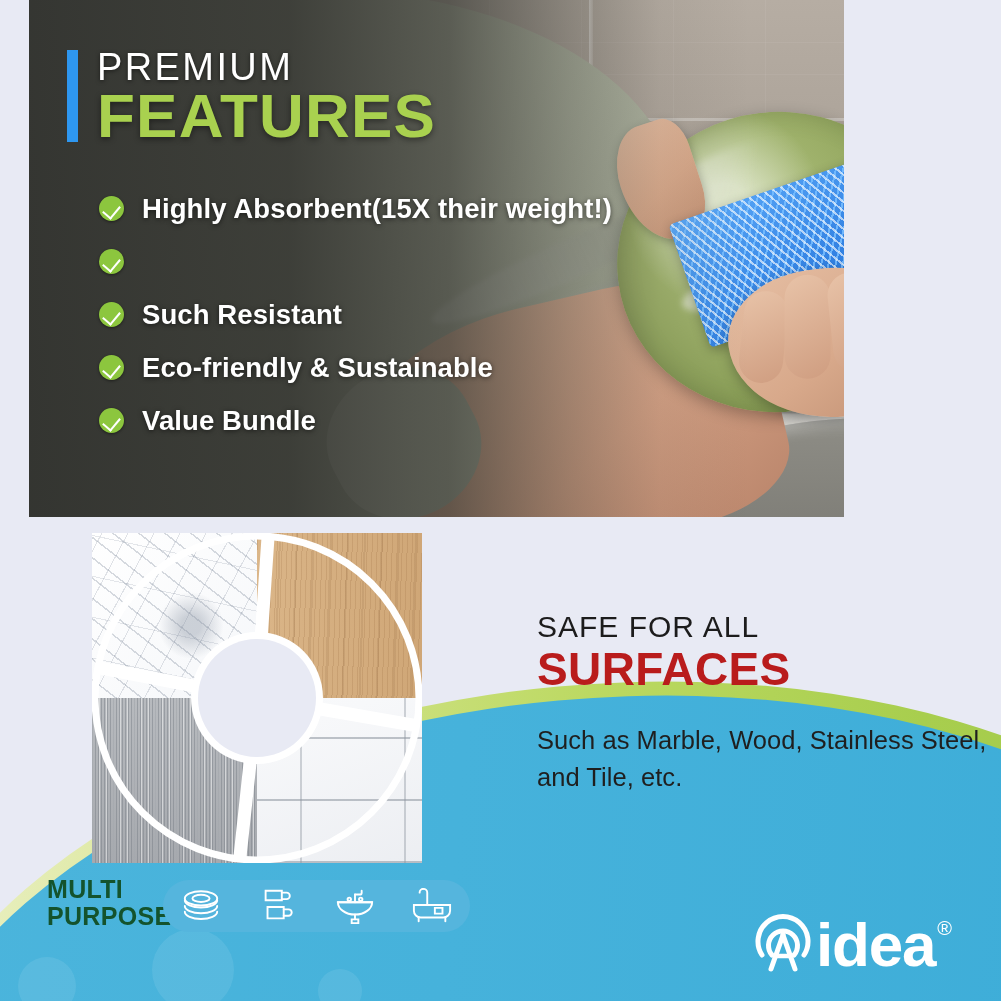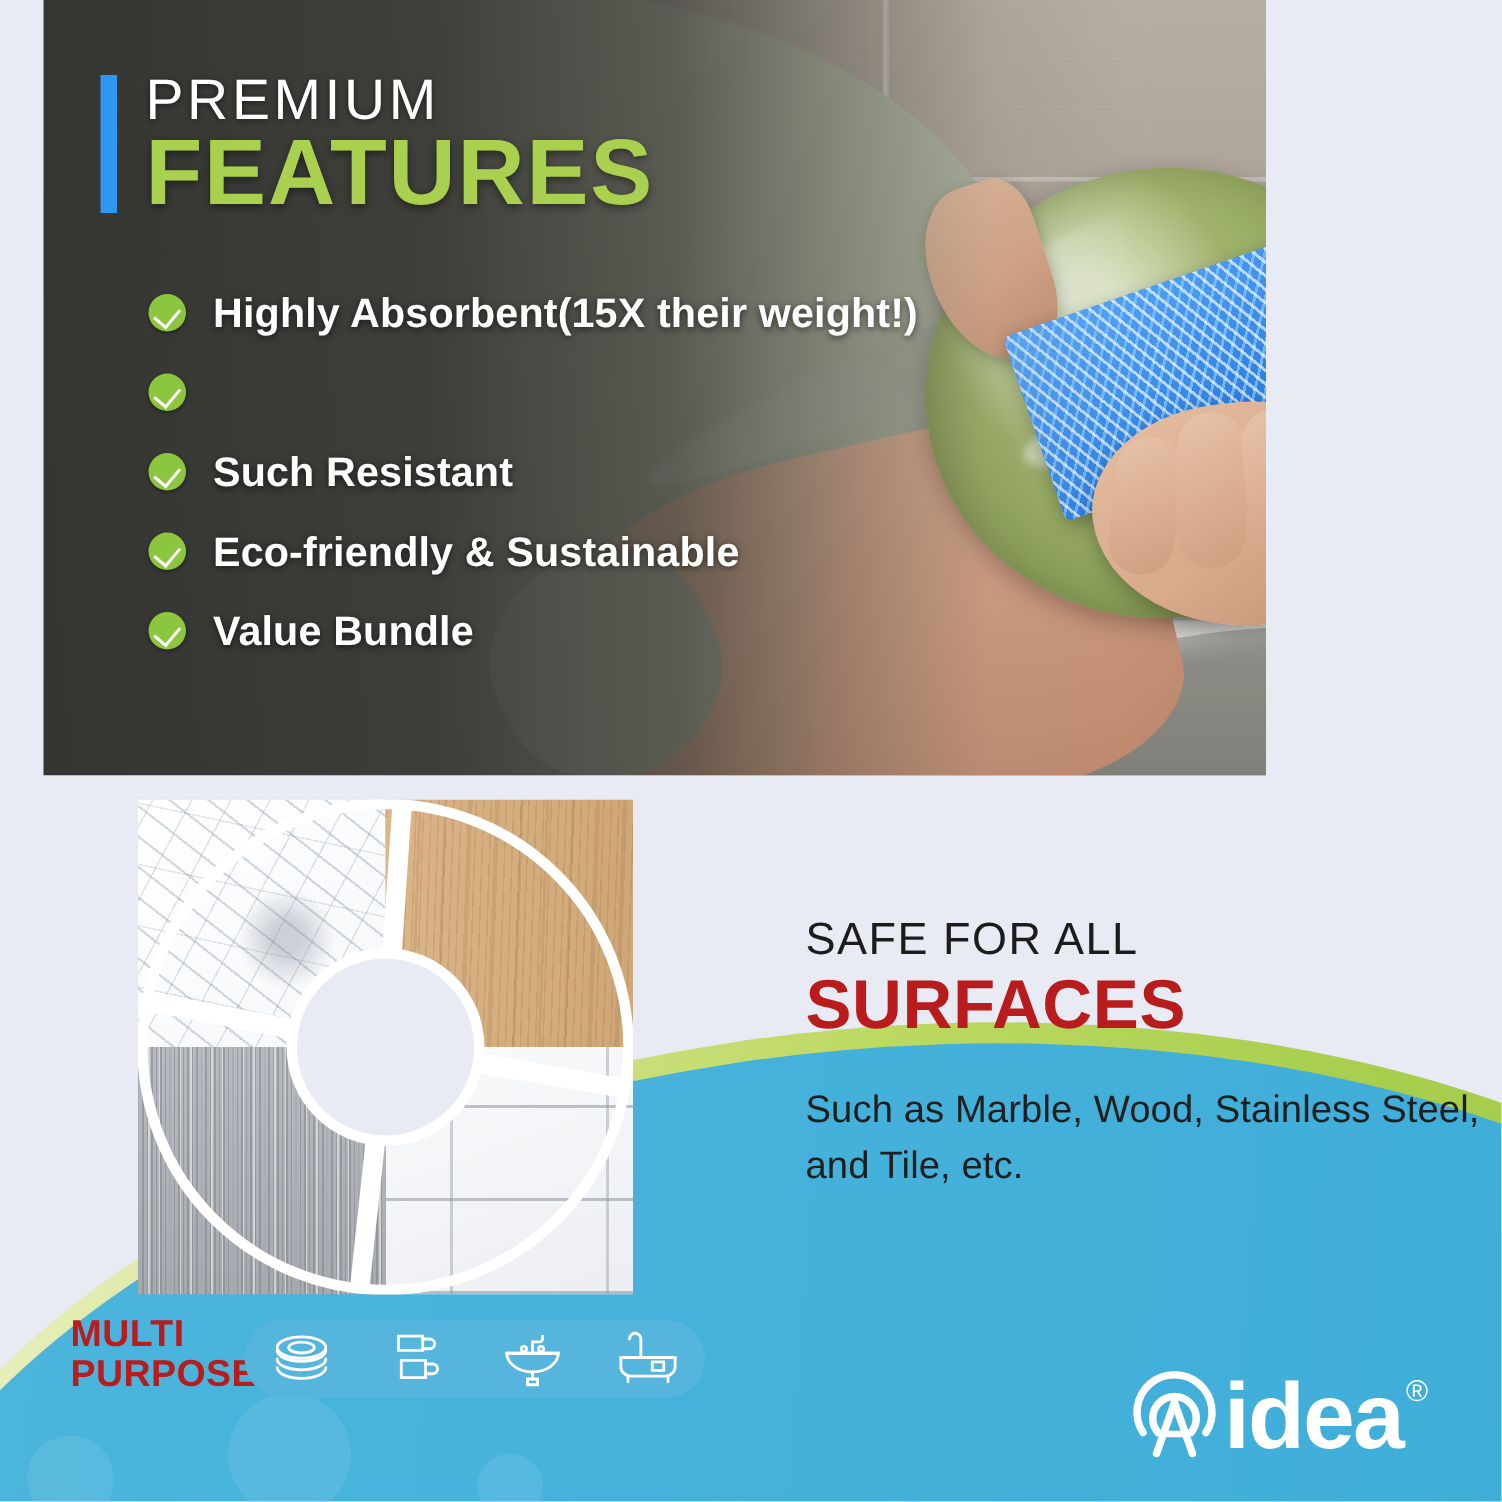--- a/index.html
+++ b/index.html
@@ -280,21 +280,21 @@
   }
   #surfaces-desc{
     margin-top:26px; font-size:25.5px; color:#1f1f1f; line-height:1.45;
     letter-spacing:.05px;
   }
 
   
   #multi-purpose{ position:absolute; left:47px; top:359px; }
   #mp-label{
     position:absolute; left:0; top:0;
-    font-size:25px; font-weight:700; color:#b91c1c; line-height:1.08;
+    font-size:25px; font-weight:700; color:#14532d; line-height:1.08;
     letter-spacing:.3px;
   }
   #mp-pill{
     position:absolute; left:116px; top:4px; width:307px; height:52px;
     border-radius:26px; background:#55b5dd;
     display:flex; align-items:center; justify-content:space-around;
   }
   .mp-icon{ width:46px; height:40px; display:block; }
 
   

